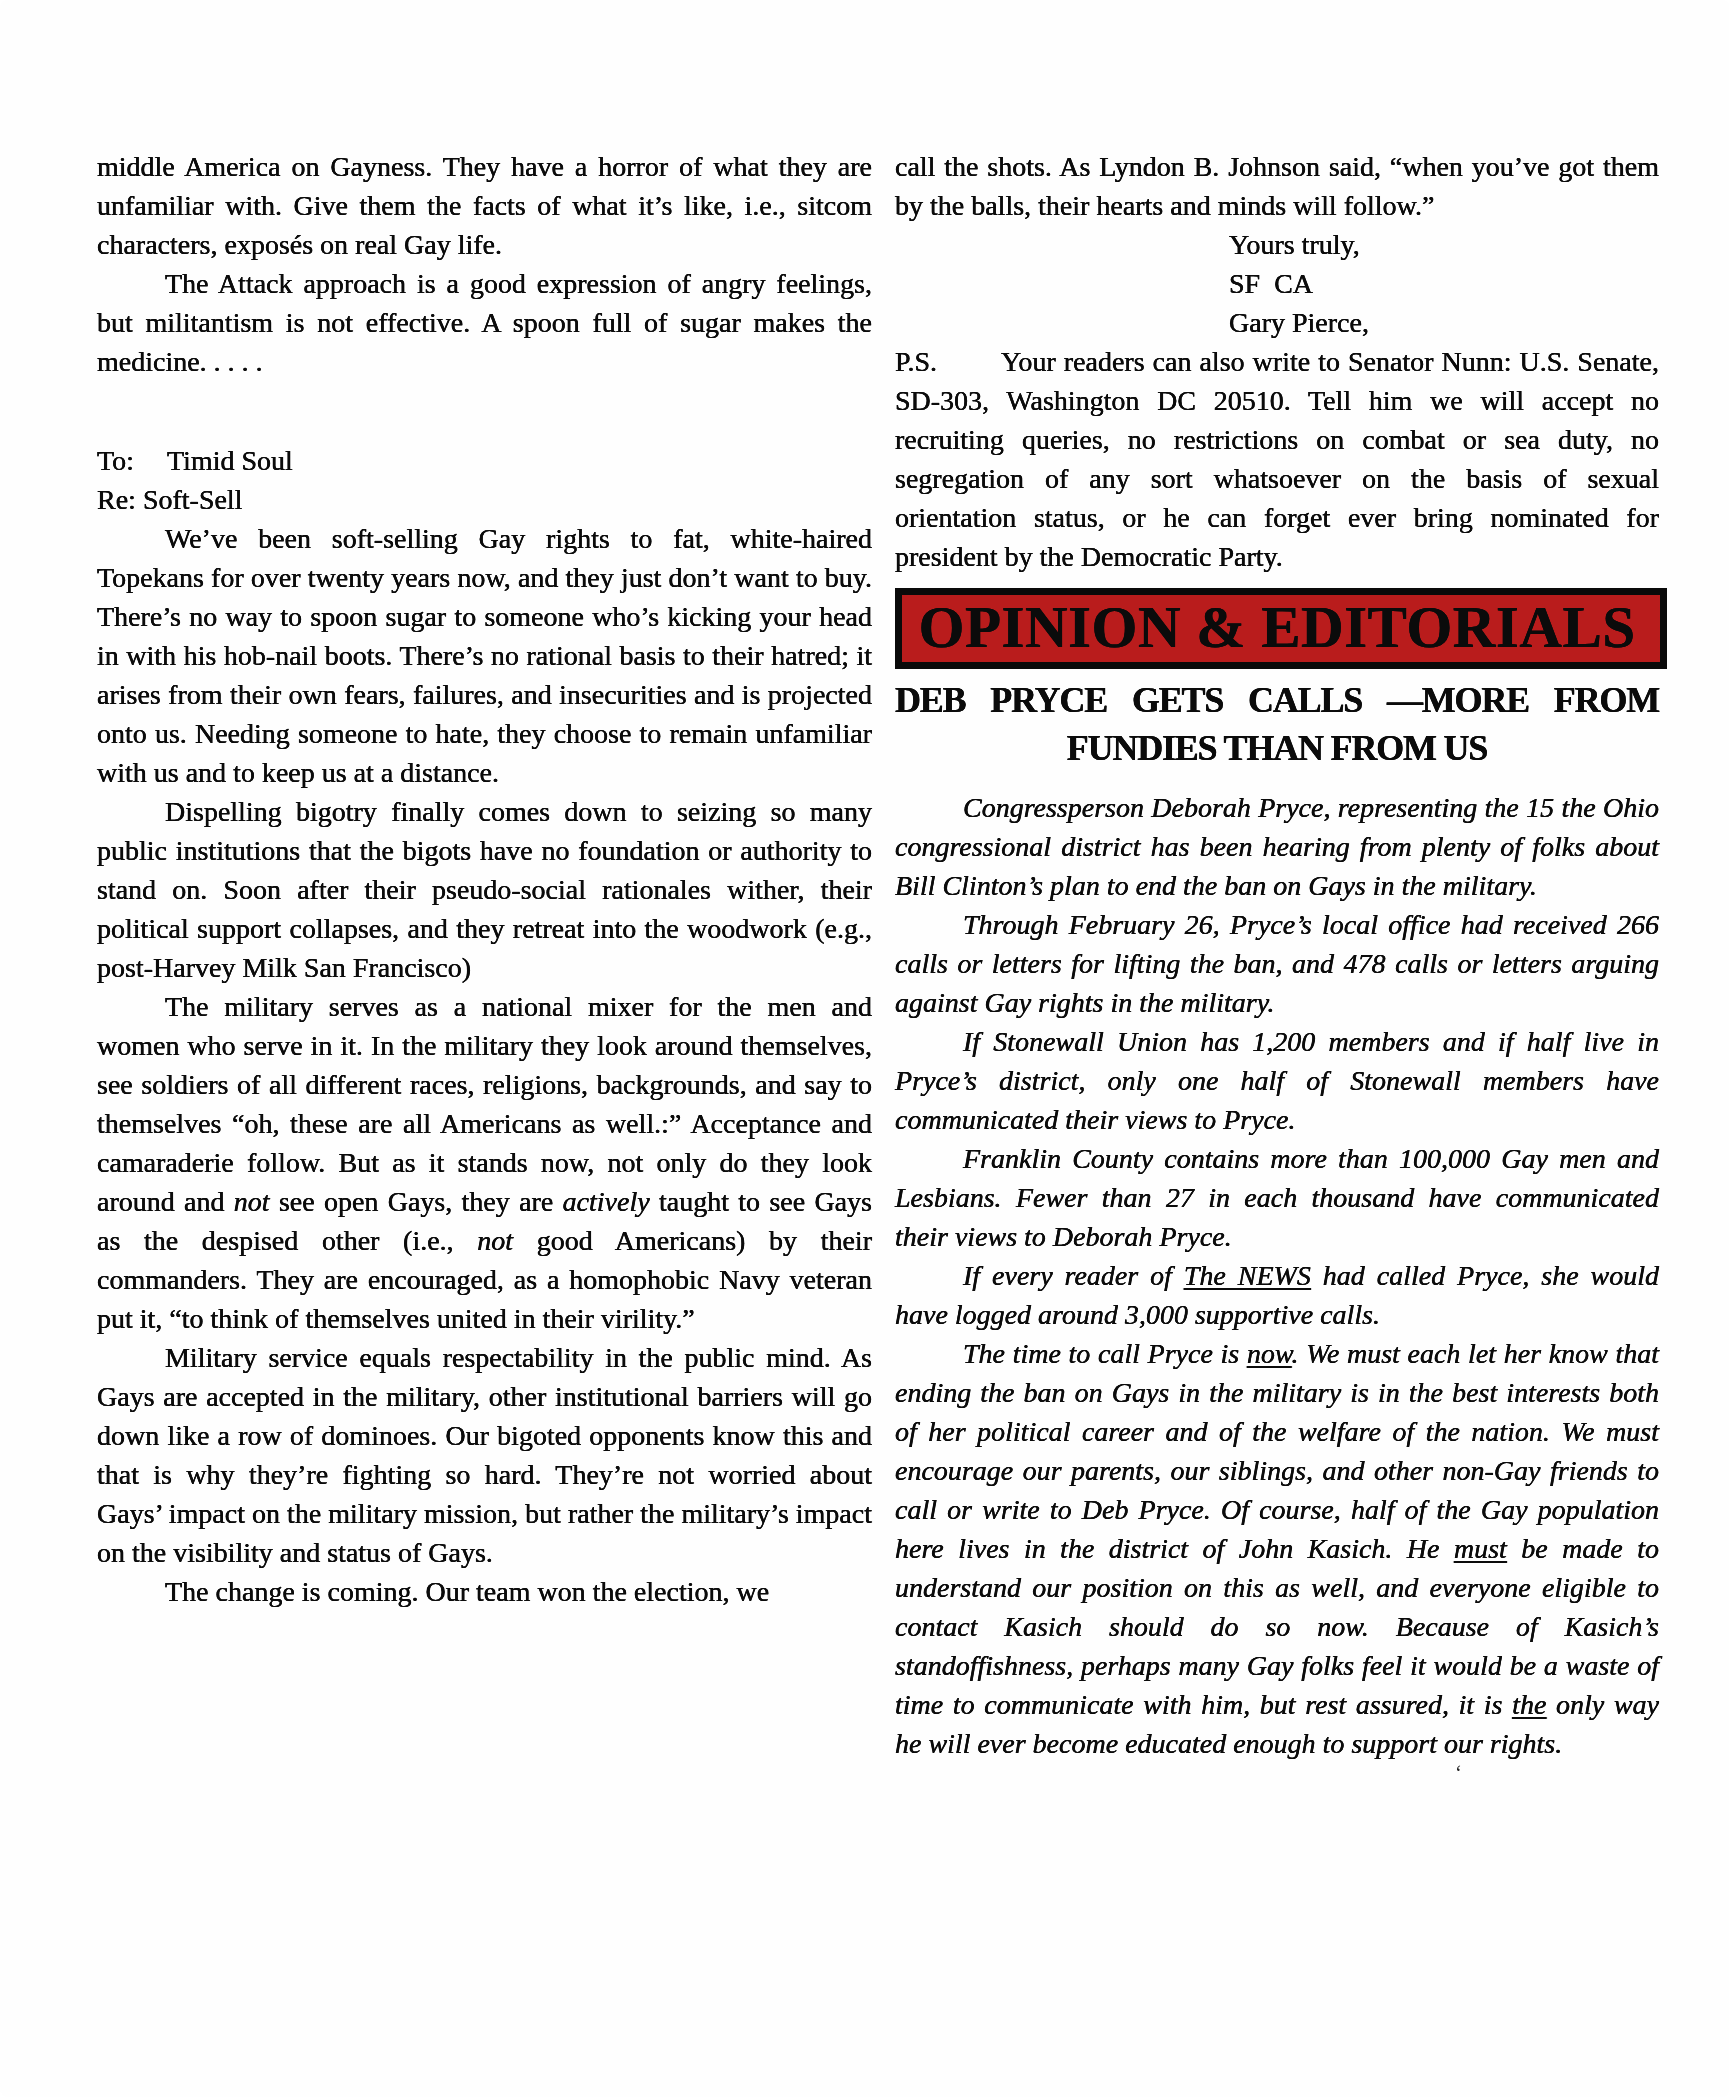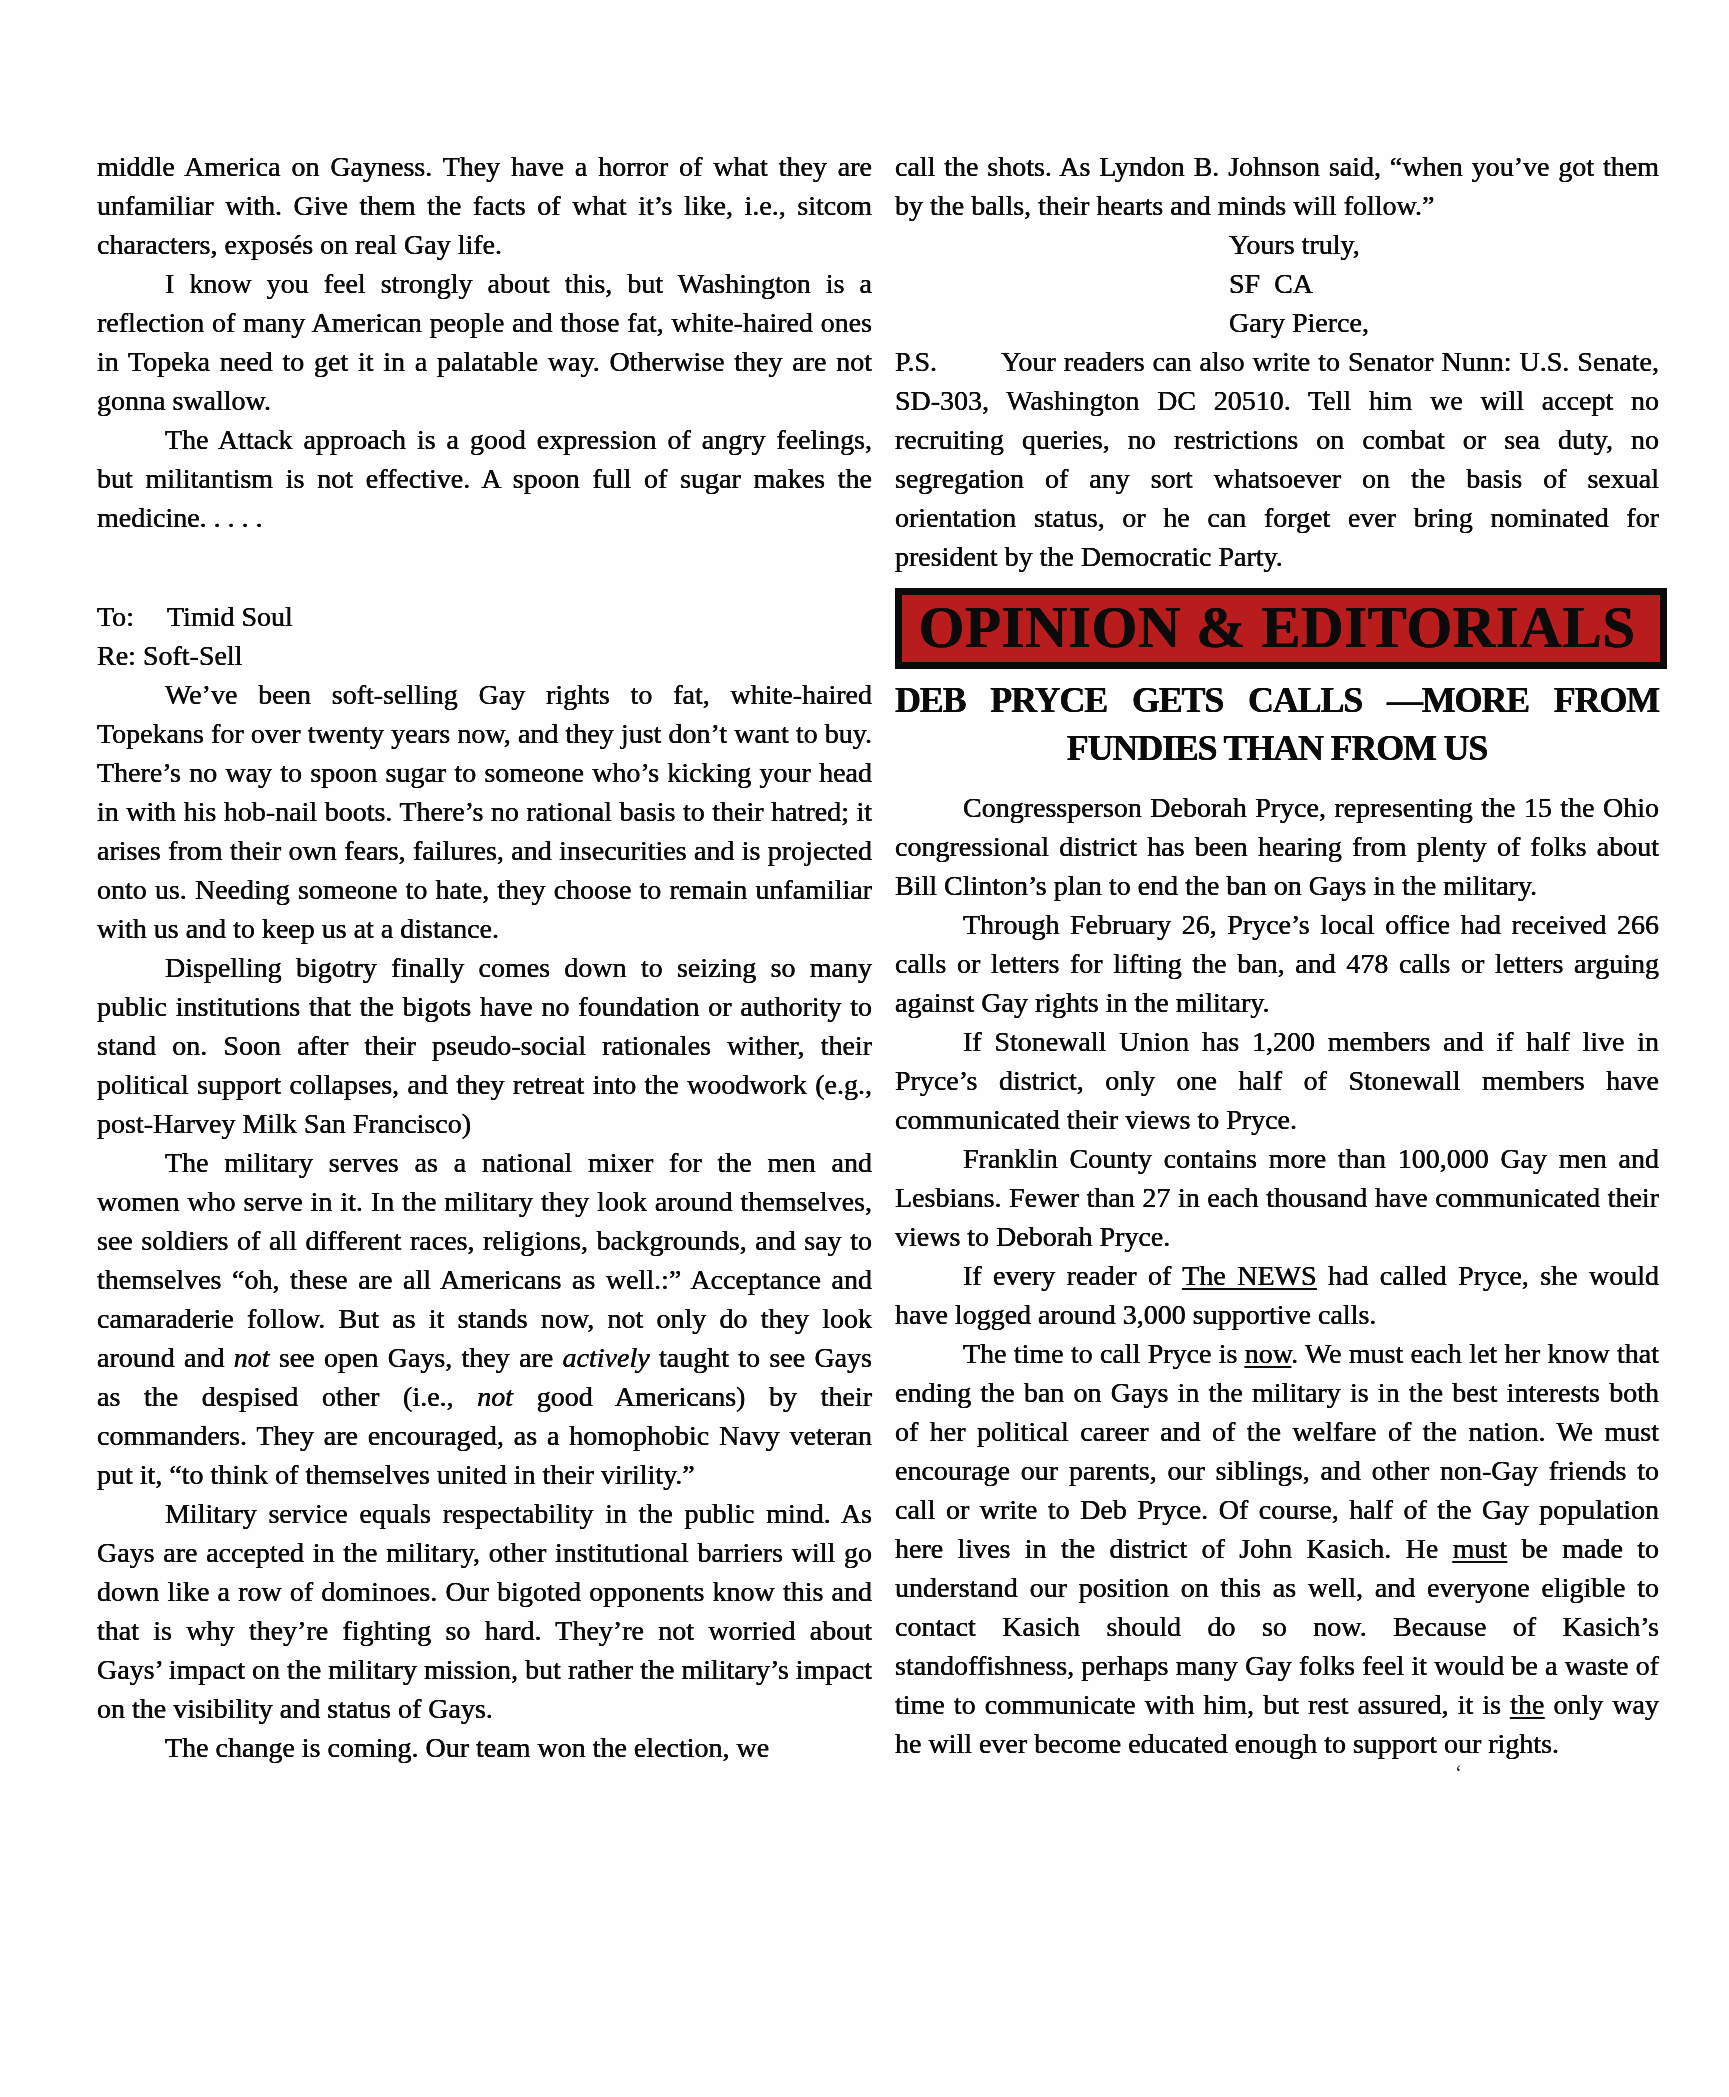--- a/index.html
+++ b/index.html
@@ -45,34 +45,33 @@
     text-shadow:0.2px 0 0 #111,-0.2px 0 0 #111;
   }
   .hl{
     font-weight:bold;
     font-size:36px;line-height:48px;
     letter-spacing:-1.2px;
     text-shadow:0.2px 0 0 #111,-0.2px 0 0 #111;
   }
   .hl-1{margin-top:7.3px;text-align:justify;text-align-last:justify;}
   .hl-2{text-align:center;}
-  .article{margin-top:16px;}
+  .article{margin-top:16px;font-style:italic;}
   .artifact{
     position:absolute;left:1455px;top:1762px;
     font-size:20.5px;color:#222;
   }
 </style>
 </head>
 <body>
 
 <div class="page">
 
   <div class="col col-left">
       <p><span>middle America on Gayness. They have a horror of what they are unfamiliar with. Give them the facts of what it’s like, i.e., sitcom characters, exposés on real Gay life.</span></p>
-      <p class="ind"><span>I know you feel strongly about this, but Washington is a reflection of many American people and those fat, white-haired ones in Topeka need to get it in a palatable way. Otherwise they are not gonna swallow.</span></p>
       <p class="ind"><span>The Attack approach is a good expression of angry feelings, but militantism is not effective. A spoon full of sugar makes the medicine. . . . .</span></p>
       <p class="gap"><span class="lbl" style="width: 70px;">To:</span><span>Timid Soul</span></p>
       <p><span>Re: Soft-Sell</span></p>
       <p class="ind"><span>We’ve been soft-selling Gay rights to fat, white-haired Topekans for over twenty years now, and they just don’t want to buy. There’s no way to spoon sugar to someone who’s kicking your head in with his hob-nail boots. There’s no rational basis to their hatred; it arises from their own fears, failures, and insecurities and is projected onto us. Needing someone to hate, they choose to remain unfamiliar with us and to keep us at a distance.</span></p>
       <p class="ind"><span>Dispelling bigotry finally comes down to seizing so many public institutions that the bigots have no foundation or authority to stand on. Soon after their pseudo-social rationales wither, their political support collapses, and they retreat into the woodwork (e.g., post-Harvey Milk San Francisco)</span></p>
       <p class="ind"><span>The military serves as a national mixer for the men and women who serve in it. In the military they look around themselves, see soldiers of all different races, religions, backgrounds, and say to themselves “oh, these are all Americans as well.:” Acceptance and camaraderie follow. But as it stands now, not only do they look around and </span><i>not</i><span> see open Gays, they are </span><i>actively</i><span> taught to see Gays as the despised other (i.e., </span><i>not</i><span> good Americans) by their commanders. They are encouraged, as a homophobic Navy veteran put it, “to think of themselves united in their virility.”</span></p>
       <p class="ind"><span>Military service equals respectability in the public mind. As Gays are accepted in the military, other institutional barriers will go down like a row of dominoes. Our bigoted opponents know this and that is why they’re fighting so hard. They’re not worried about Gays’ impact on the military mission, but rather the military’s impact on the visibility and status of Gays.</span></p>
       <p class="ind"><span>The change is coming. Our team won the election, we</span></p>
     </div>
 

